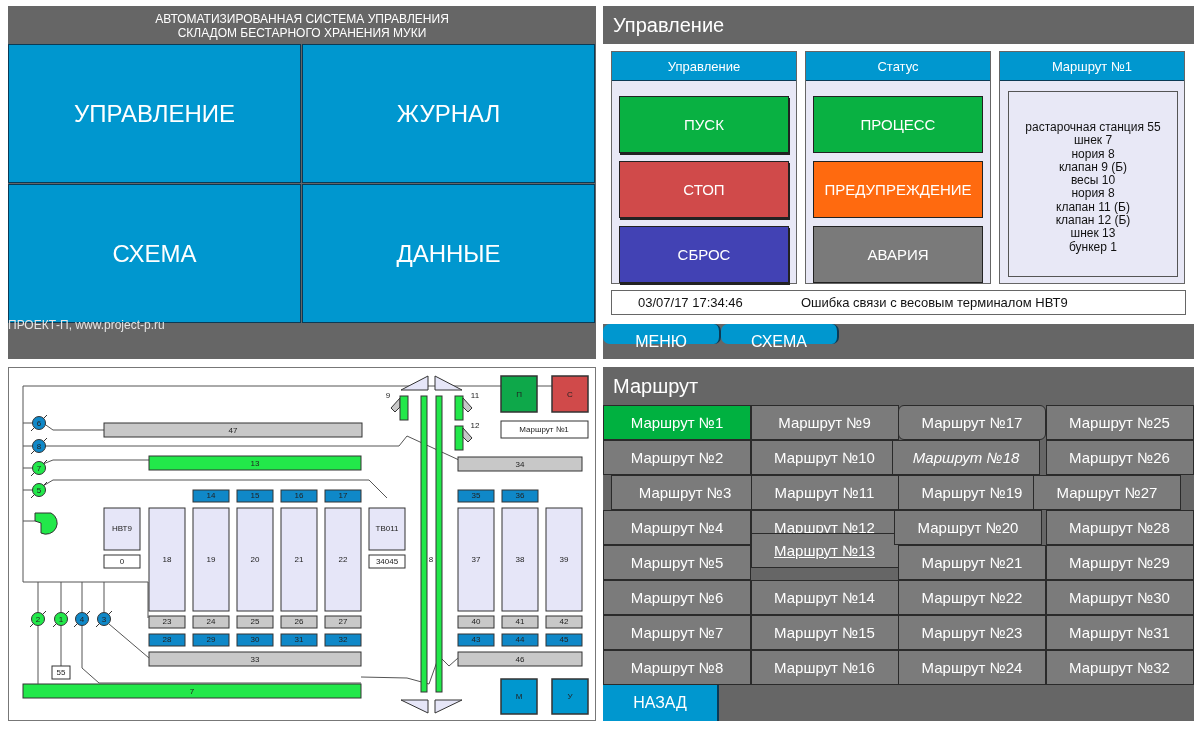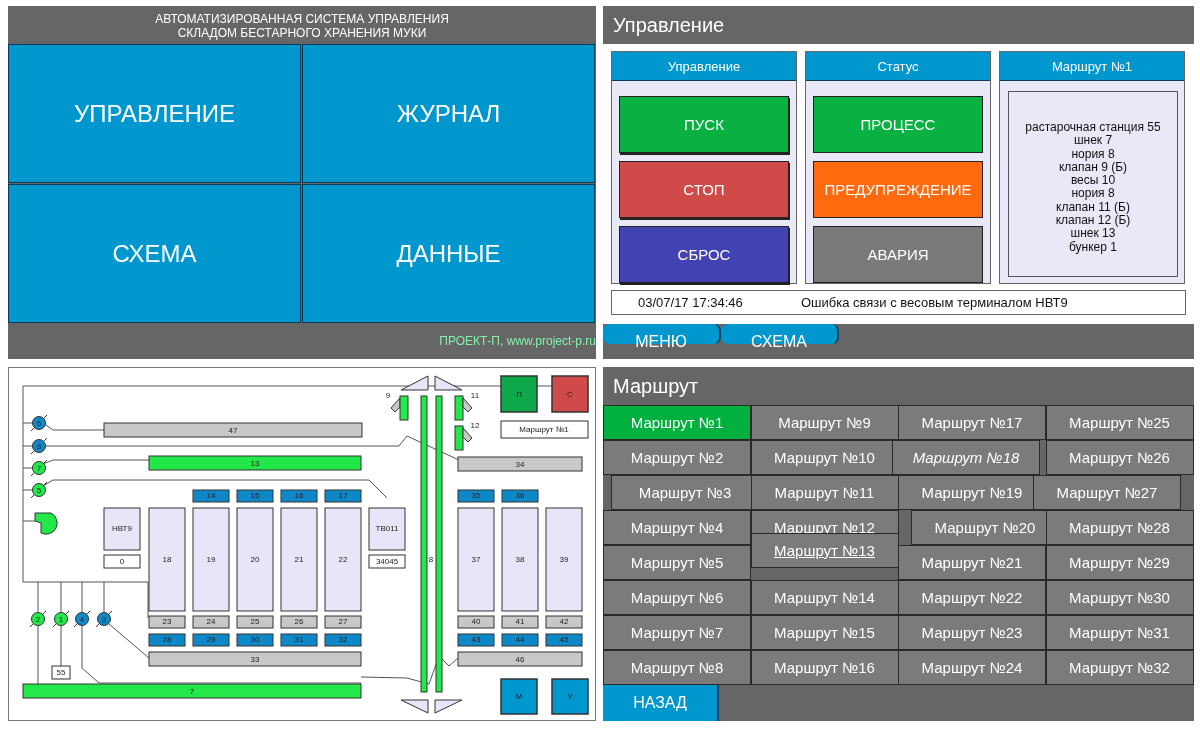--- a/index.html
+++ b/index.html
@@ -4,21 +4,21 @@
 <style>
   * { box-sizing: border-box; margin: 0; padding: 0; }
   body { width: 1200px; height: 729px; background: #ffffff; position: relative; overflow: hidden; font-family: "Liberation Sans", sans-serif; }
   .abs { position: absolute; }
 
   
   #p1 { left: 8px; top: 6px; width: 588px; height: 353px; background: #666666; }
   #p1 .title { position: absolute; left: 0; top: 0; width: 100%; height: 38px; color: #fff; font-size: 12px; text-align: center; line-height: 14px; padding-top: 6px; }
   #p1 .tiles { position: absolute; left: 0; top: 38px; width: 588px; height: 280px; }
   #p1 .tile { position: absolute; width: 293px; height: 139px; background: #0097cf; border: 1px solid #0b3a55; color: #fff; font-size: 24px; display: flex; align-items: center; justify-content: center; cursor: pointer; }
-  #p1 .footer { position: absolute; left: 0; top: 318px; width: 100%; height: 35px; color: #86efac; font-size: 12px; text-align: right; line-height: 35px; }
+  #p1 .footer { position: absolute; left: 0; top: 302px; width: 100%; height: 35px; color: #e5e5e5; font-size: 12px; text-align: left; line-height: 35px; }
 
   
   #p2 { left: 603px; top: 6px; width: 591px; height: 353px; }
   #p2 .hdr { position: absolute; left: 0; top: 0; width: 591px; height: 38px; background: #666666; color: #fff; font-size: 20px; line-height: 38px; padding-left: 10px; }
   #p2 .body { position: absolute; left: 0; top: 38px; width: 591px; height: 280px; background: #ffffff; }
   .col { position: absolute; top: 7px; width: 186px; height: 233px; background: #e8e8f6; border: 1px solid #666; }
   .col .colhdr { height: 29px; background: #0097cf; color: #fff; font-size: 13px; text-align: center; line-height: 29px; border-bottom: 1px solid #0b3a55; }
   .bigbtn { position: absolute; left: 7px; width: 170px; height: 57px; color: #fff; font-size: 15px; display: flex; align-items: center; justify-content: center; border: 1px solid #222; box-shadow: 1px 2px 0 #222; cursor: pointer; }
   .routebox { position: absolute; left: 8px; top: 39px; width: 170px; height: 186px; background: #e8e8f6; border: 1px solid #555; padding-top: 29px; }
   .routebox div { text-align: center; font-size: 12px; line-height: 13.3px; color: #111; }
@@ -268,24 +268,24 @@
       <div class="rbtn" style="left: 0px; top: 210px;">Маршрут №7</div>
       <div class="rbtn" style="left: 0px; top: 245px;">Маршрут №8</div>
       <div class="rbtn" style="left: 147.5px; top: 0px;">Маршрут №9</div>
       <div class="rbtn" style="left: 147.5px; top: 35px;">Маршрут №10</div>
       <div class="rbtn" style="left: 147.5px; top: 70px;">Маршрут №11</div>
       <div class="rbtn" style="left: 147.5px; top: 105px;">Маршрут №12</div>
       <div class="rbtn" style="left: 147.5px; top: 128px; text-decoration: underline;">Маршрут №13</div>
       <div class="rbtn" style="left: 147.5px; top: 175px;">Маршрут №14</div>
       <div class="rbtn" style="left: 147.5px; top: 210px;">Маршрут №15</div>
       <div class="rbtn" style="left: 147.5px; top: 245px;">Маршрут №16</div>
-      <div class="rbtn" style="left: 295px; top: 0px;">Маршрут №17</div>
+      <div class="rbtn" style="left: 295px; top: 0px; border-radius: 6px;">Маршрут №17</div>
       <div class="rbtn" style="left: 289px; top: 35px; font-style: italic;">Маршрут №18</div>
       <div class="rbtn" style="left: 295px; top: 70px;">Маршрут №19</div>
-      <div class="rbtn" style="left: 308px; top: 105px;">Маршрут №20</div>
+      <div class="rbtn" style="left: 291px; top: 105px;">Маршрут №20</div>
       <div class="rbtn" style="left: 295px; top: 140px;">Маршрут №21</div>
       <div class="rbtn" style="left: 295px; top: 175px;">Маршрут №22</div>
       <div class="rbtn" style="left: 295px; top: 210px;">Маршрут №23</div>
       <div class="rbtn" style="left: 295px; top: 245px;">Маршрут №24</div>
       <div class="rbtn" style="left: 442.5px; top: 0px;">Маршрут №25</div>
       <div class="rbtn" style="left: 442.5px; top: 35px;">Маршрут №26</div>
       <div class="rbtn" style="left: 430px; top: 70px;">Маршрут №27</div>
       <div class="rbtn" style="left: 442.5px; top: 105px;">Маршрут №28</div>
       <div class="rbtn" style="left: 442.5px; top: 140px;">Маршрут №29</div>
       <div class="rbtn" style="left: 442.5px; top: 175px;">Маршрут №30</div>

